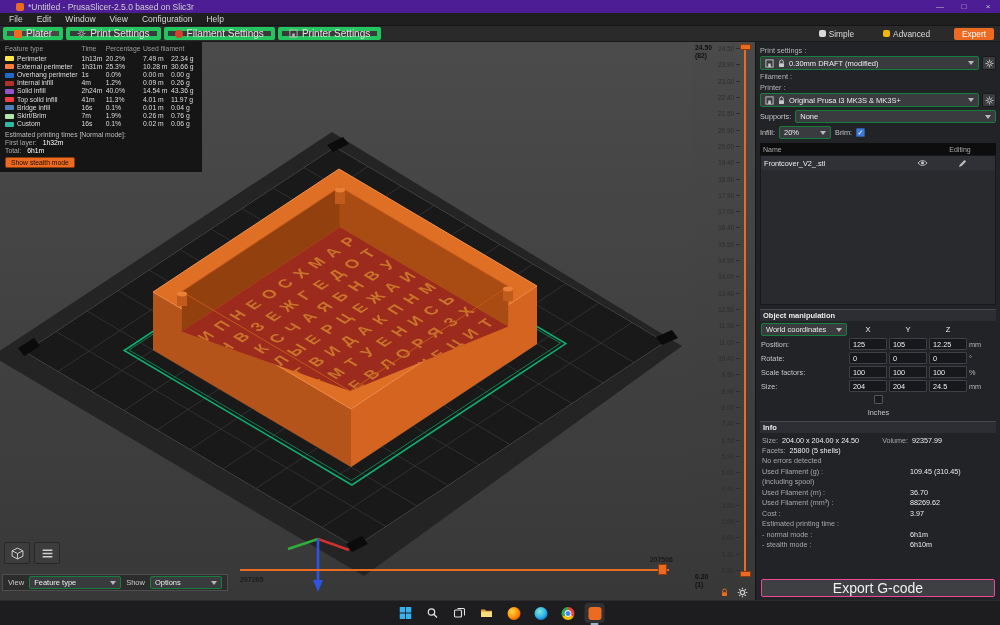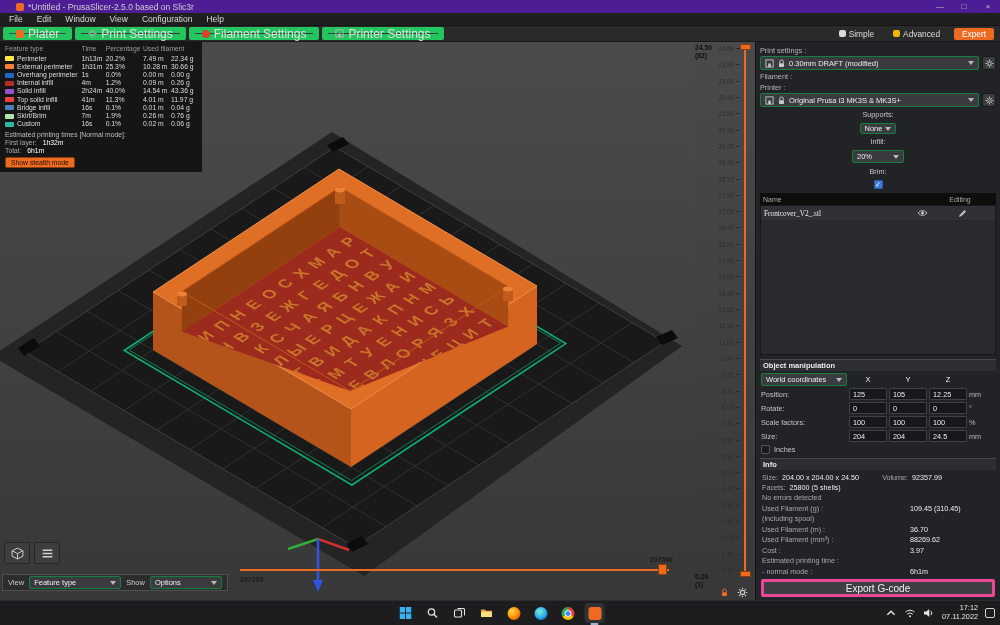--- a/index.html
+++ b/index.html
@@ -8,26 +8,26 @@
 
 
 #titlebar{position:absolute;top:0;left:0;right:0;height:13px;background:#4c1d95;display:flex;align-items:center;padding-left:16px;gap:4px;}
 .app-ico{width:8px;height:8px;background:#ED6B21;border-radius:2px;flex:none;}
 #titlebar .title{font-size:8.5px;color:#cfcfcf;white-space:nowrap;}
 .win-btns{margin-left:auto;display:flex;height:100%;}
 .win-btn{width:24px;height:100%;display:flex;align-items:center;justify-content:center;color:#c4c4c4;font-size:8px;}
 #menubar{position:absolute;top:13px;left:0;right:0;height:13px;background:#1f1f1f;display:flex;align-items:center;padding-left:2px;border-bottom:1px solid #141414;}
 .menu-item{padding:0 7px;font-size:8.5px;color:#d8d8d8;cursor:default;}
 #tabbar{position:absolute;top:26px;left:0;right:0;height:16px;background:#2a2a2a;display:flex;align-items:center;gap:3px;padding:0 3px;border-bottom:1px solid #191919;}
-.tab{display:flex;align-items:center;gap:4px;padding:0 7px;height:13px;background:#3a3a3a;border:6px solid #22c55e;border-radius:2px;font-size:12px;color:#e2e2e2;white-space:nowrap;}
+.tab{display:flex;align-items:center;gap:4px;padding:0 7px;height:13px;background:#3a3a3a;border:4px solid #22c55e;border-radius:2px;font-size:10px;color:#e2e2e2;white-space:nowrap;}
 .tab.selected{background:#484848;}
 .tabico{width:8px;height:8px;border-radius:1px;flex:none;display:flex;align-items:center;justify-content:center;}
 .tabico.plater{background:#ED6B21;}
 .tabico.filament{background:#d8402a;border-radius:50%;}
-.modes{margin-left:auto;display:flex;align-items:center;gap:9px;margin-right:3px;text-align:right;}
+.modes{margin-left:auto;display:flex;align-items:center;gap:19px;margin-right:3px;text-align:right;}
 .mode{display:flex;align-items:center;padding:1px 5px;color:#dcdcdc;font-size:8.3px;}
 .dot{width:7px;height:7px;border-radius:2px;display:inline-block;margin-right:3px;}
 .dot.simple{background:#d9d9d9;}
 .dot.advanced{background:#f2b705;}
 .mode.expert{background:#ED6B21;color:#fff;border-radius:2px;padding:1px 8px;}
 
 
 #main{position:absolute;top:42px;left:0;right:0;bottom:25px;background:linear-gradient(#4a4a4a,#383838);}
 #viewport{position:absolute;left:0;top:0;width:693px;height:100%;overflow:hidden;}
 #scene{position:absolute;inset:0;}
@@ -77,50 +77,50 @@
 
 #sidebar{position:absolute;left:755px;top:0;width:245px;height:100%;background:#222327;padding:2px 4px;border-left:1px solid #141414;}
 .sb-label{font-size:7.3px;color:#b5b5b5;margin:2px 0 1px;}
 .combo-row{display:flex;gap:3px;align-items:center;}
 .combo-row .combo{flex:1;}
 .ic{width:9px;height:9px;flex:none;}
 .ic.lk{color:#c9c9c9;}
 .ic.pr{color:#c9c9c9;}
 .gear-btn{width:14px;height:14px;background:#3a3b3f;border:1px solid #1a1a1a;border-radius:2px;display:flex;align-items:center;justify-content:center;color:#c9c9c9;flex:none;}
 .fil-swatch{width:9px;height:9px;border-radius:1px;flex:none;}
-.inline-row{display:flex;align-items:center;gap:4px;margin-top:3px;flex-direction:column;}
+.inline-row{display:flex;align-items:center;gap:4px;margin-top:3px;}
 .sb-inline-label{font-size:7.3px;color:#c5c5c5;white-space:nowrap;}
 .combo.wide{flex:1;height:13px;}
 .combo.tiny{width:52px;height:13px;}
 .chk{width:9px;height:9px;border:1px solid #555;background:#1a1b1e;display:inline-flex;align-items:center;justify-content:center;border-radius:1px;font-size:7px;color:#fff;flex:none;}
 .chk.checked{background:#3d7bd9;border-color:#2c5aa3;}
 .obj-head{display:flex;background:#0d0d0d;height:12px;align-items:center;font-size:7px;color:#a8a8a8;margin-top:4px;padding:0 3px;}
 .oh-name{flex:1;}
 .oh-edit{width:66px;text-align:center;}
 .obj-list{height:150px;background:#292a2e;border:1px solid #17181b;}
 .obj-row{display:flex;align-items:center;height:14px;padding:0 3px;font-size:7.3px;color:#ececec;background:#303136;}
-.obj-name{flex:1;font-family:Liberation Serif, serif;}
+.obj-name{flex:1;}
 .eye{width:11px;height:8px;color:#cdcdcd;margin-right:4px;}
 .edit-cell{width:60px;display:flex;justify-content:center;color:#bdbdbd;}
 .sec-head{margin-top:4px;border-top:1px solid #47484d;background:#2d2e33;height:12px;display:flex;align-items:center;padding:0 3px;font-size:7.5px;color:#ececec;font-weight:bold;}
 .manip-grid{display:grid;grid-template-columns:86px 38px 38px 38px 18px;gap:2px;align-items:center;padding:2px 1px 0;}
 .axis{text-align:center;font-size:7.5px;color:#f0f0f0;}
 .m-label{font-size:7.3px;color:#c5c5c5;white-space:nowrap;}
 .num-in{height:12px;background:#17181b;border:1px solid #3f4045;color:#ececec;font-size:7.3px;display:flex;align-items:center;padding:0 3px;border-radius:1px;}
 .m-unit{font-size:7.3px;color:#b5b5b5;}
-.chk-row{display:flex;align-items:center;gap:4px;font-size:7.3px;color:#c5c5c5;margin:3px 0 1px 1px;}
+.chk-row{display:flex;align-items:center;gap:4px;font-size:7.3px;color:#c5c5c5;margin:3px 0 1px 1px;flex-direction:column;}
 .info-body{padding:2px 2px 0;}
 .info-line{display:flex;gap:4px;font-size:7.2px;margin-top:1px;white-space:nowrap;}
 .il{color:#a8a8a8;}
 .iv{color:#ececec;}
 .il.vol{margin-left:19px;}
 .sl-row{display:flex;font-size:7.2px;margin-top:1.5px;padding:0 2px;}
 .sl-l{flex:1;color:#a8a8a8;white-space:nowrap;}
 .sl-v{width:84px;color:#ececec;white-space:nowrap;}
-#export-btn{position:absolute;left:5px;right:5px;bottom:3px;height:18px;background:#3e3f43;border:3px solid #ec4899;border-radius:2px;color:#f0f0f0;font-size:10px;}
+#export-btn{position:absolute;left:5px;right:5px;bottom:3px;height:18px;background:#3e3f43;border:1px solid #ec4899;border-radius:2px;color:#f0f0f0;font-size:14px;}
 
 
 #taskbar{position:absolute;left:0;right:0;bottom:0;height:25px;background:#1d1d20;border-top:1px solid #2c2c30;}
 .tb-center{position:absolute;left:50%;transform:translateX(-50%);display:flex;gap:7px;align-items:center;height:100%;}
 .tb-ico{width:20px;height:20px;display:flex;align-items:center;justify-content:center;border-radius:4px;position:relative;}
 .tb-ico.active{background:rgba(255,255,255,.09);}
 .tb-ico.active::after{content:"";position:absolute;bottom:-2px;left:50%;transform:translateX(-50%);width:8px;height:2px;border-radius:1px;background:#9fb6c9;}
 .tic{width:12px;height:12px;color:#e4e4e4;}
 .ff{width:13px;height:13px;border-radius:50%;background:radial-gradient(circle at 35% 35%,#ffd54d,#ff9100 50%,#e65100 82%);}
 .edge{width:13px;height:13px;border-radius:50%;background:radial-gradient(circle at 40% 35%,#7ce8d5,#2fb3e8 50%,#0b63c4 85%);}
@@ -894,30 +894,14 @@
         </div>
       <div class="tb-ico">
           <span class="chrome">
             <span class="chrome-in"></span>
           </span>
         </div>
       <div class="tb-ico active">
           <span class="prusa"></span>
         </div>
     </div>
-    <div class="tb-right">
-      <svg class="tic">
-          <use href="#i-chevup"></use>
-        </svg>
-      <svg class="tic">
-          <use href="#i-wifi"></use>
-        </svg>
-      <svg class="tic">
-          <use href="#i-speaker"></use>
-        </svg>
-      <div class="clock">
-        <span>17:12</span>
-        <span>07.11.2022</span>
-      </div>
-      <div class="notif"></div>
-    </div>
   </div>
 </div>
 
 </body></html>

